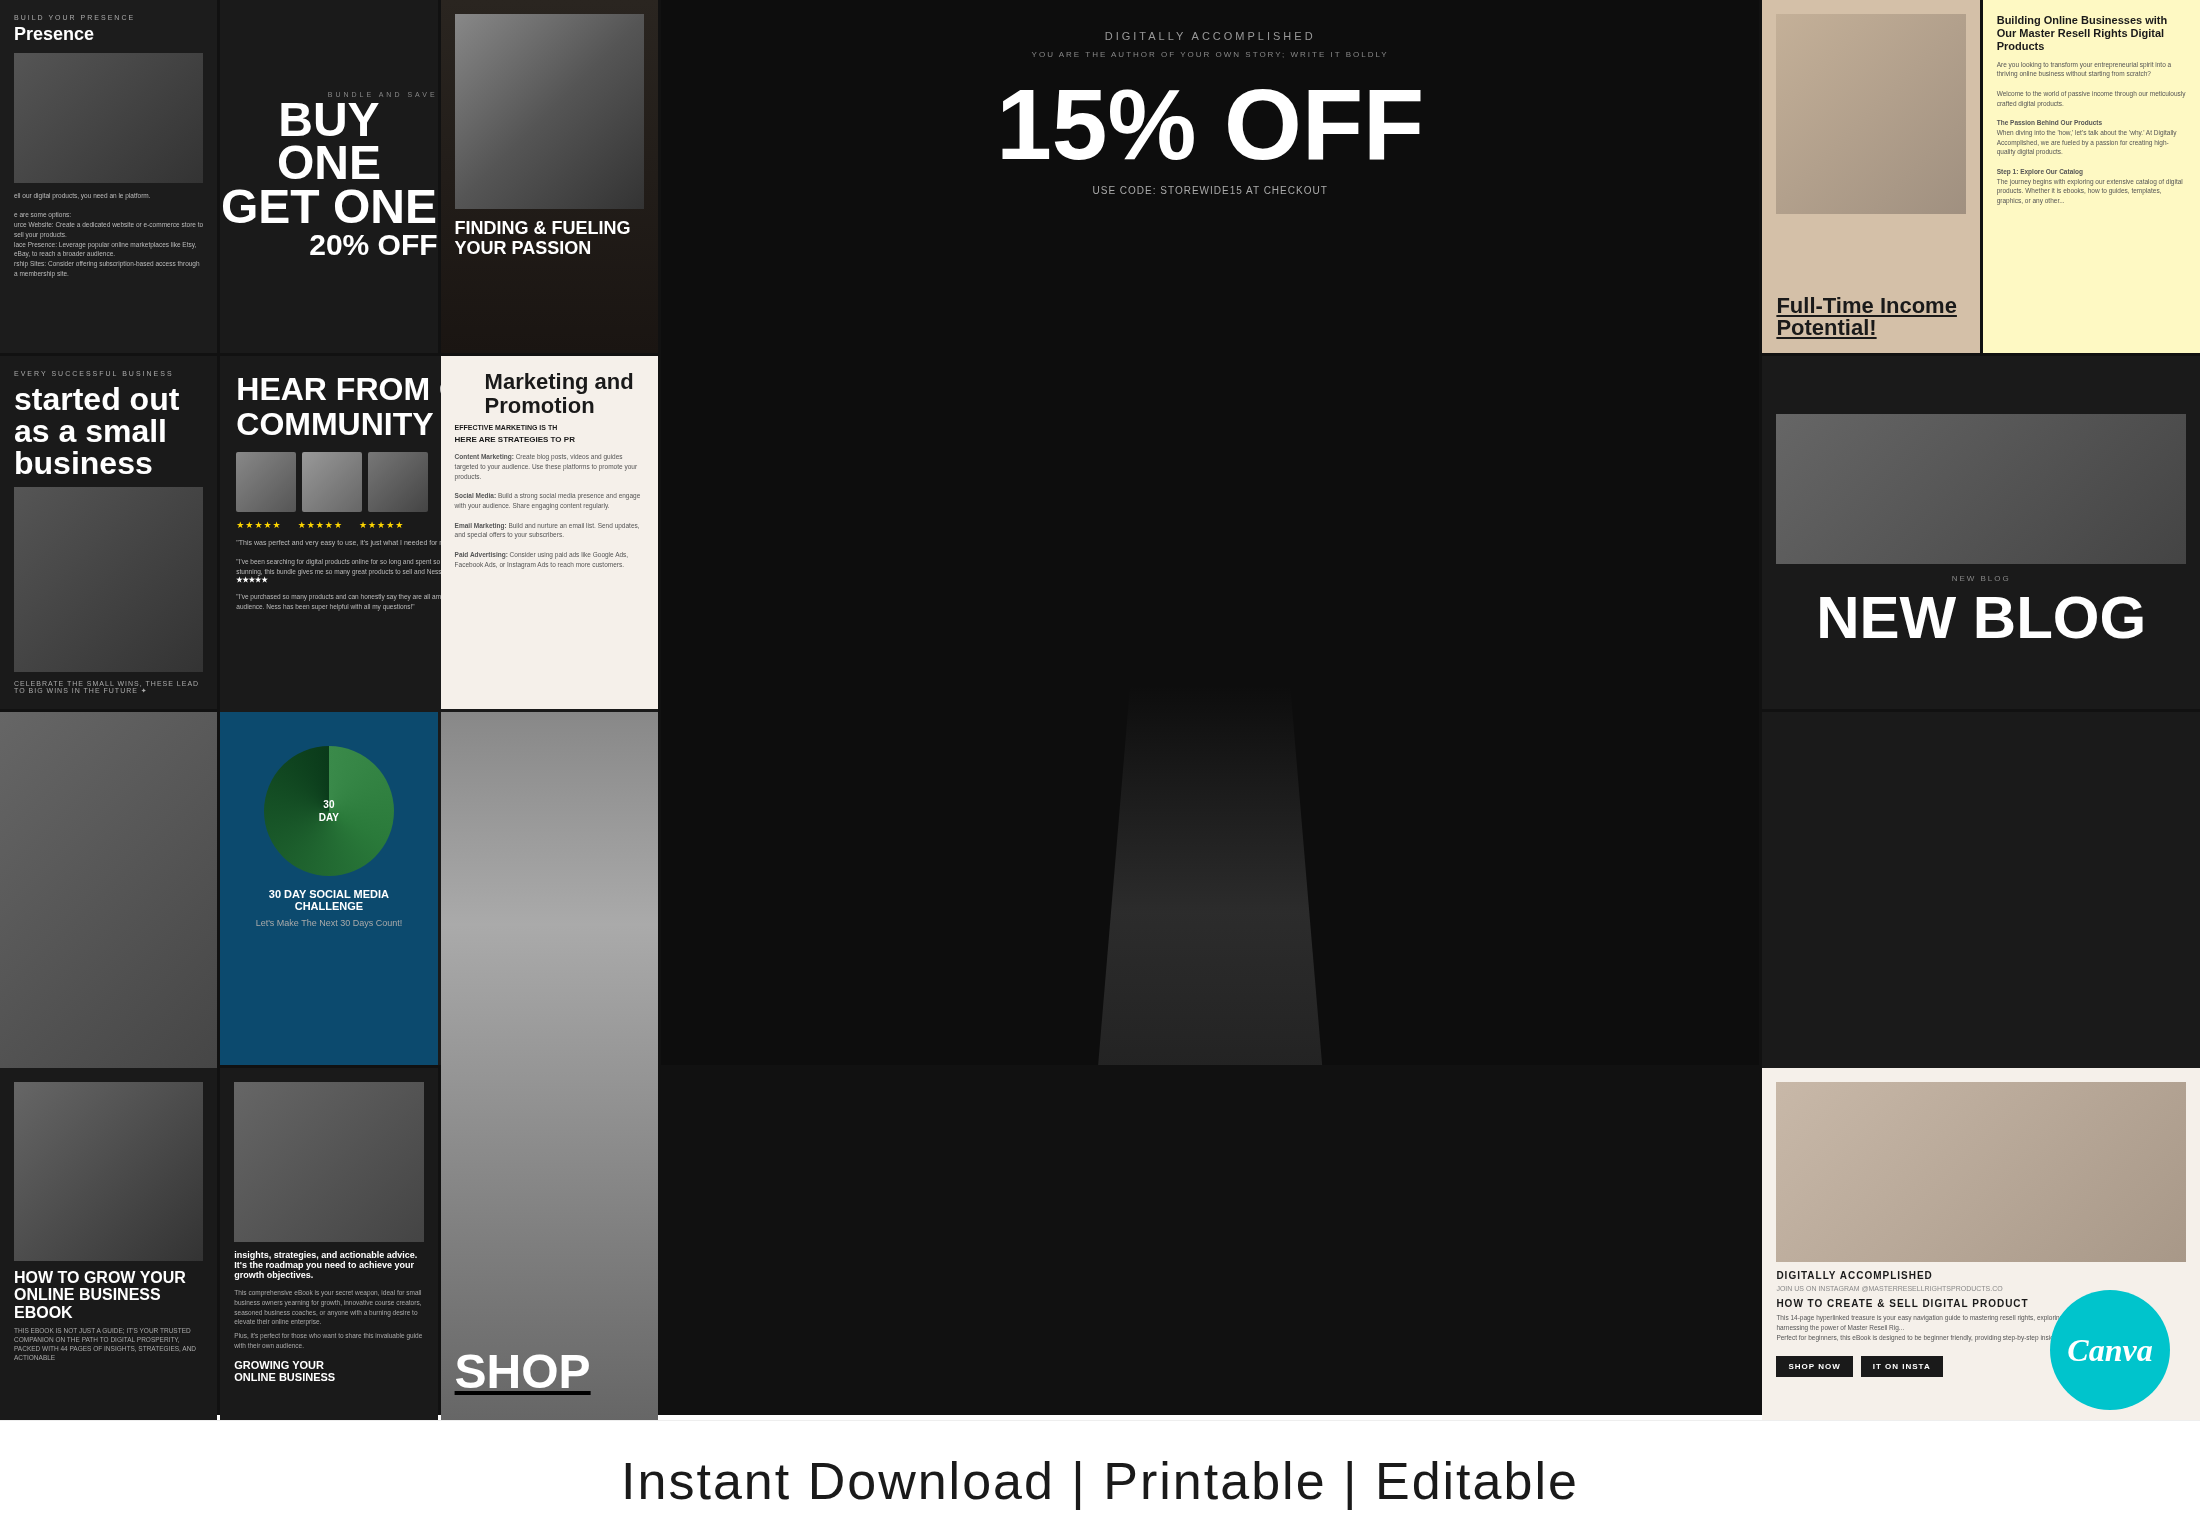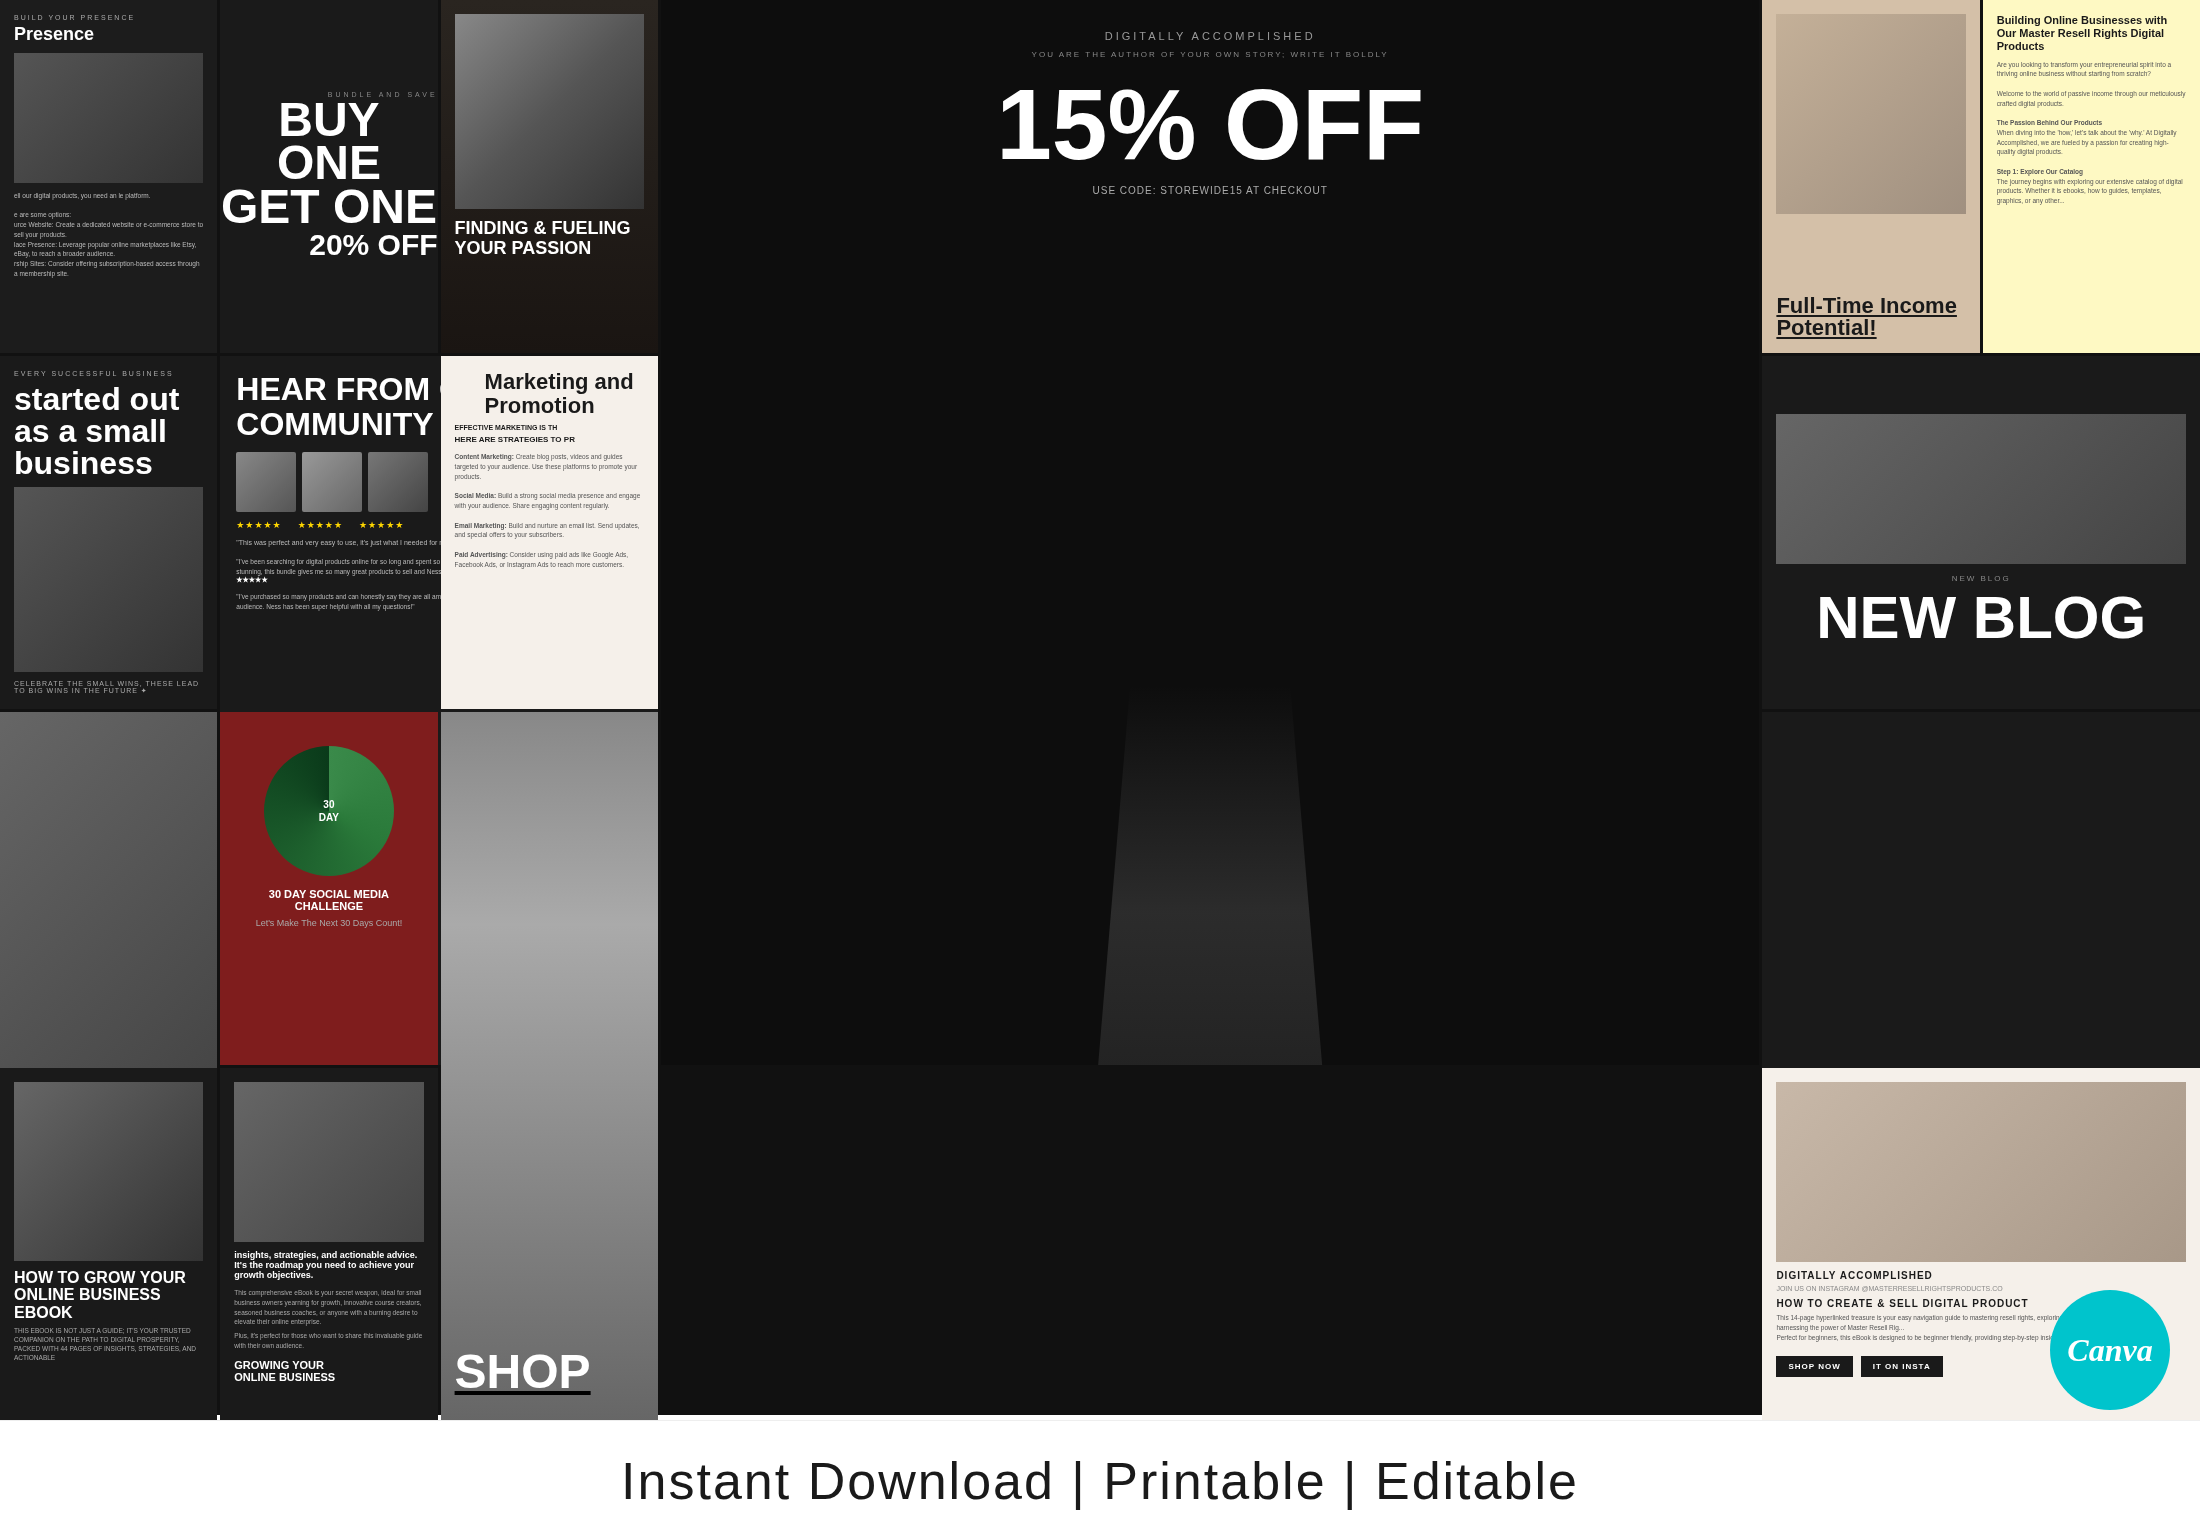--- a/index.html
+++ b/index.html
@@ -210,21 +210,21 @@
 
     
     .grow-inner { height: 100%; background: #1a1a1a; color: white; position: relative; }
     .grow-photo { width: 100%; height: 55%; background: linear-gradient(135deg, #666, #444); }
     .grow-text-area { padding: 14px; }
     .grow-banner { font-size: 7px; color: #aaa; letter-spacing: 2px; text-transform: uppercase; margin-bottom: 4px; }
     .grow-title { font-size: 20px; font-weight: 900; color: white; line-height: 1; }
     .grow-sub { font-size: 6.5px; color: #aaa; margin-top: 4px; line-height: 1.4; }
 
     
-    .day30-inner { height: 100%; padding: 14px; background: #7f1d1d; color: white; display: flex; flex-direction: column; align-items: center; }
+    .day30-inner { height: 100%; padding: 14px; background: #0c4a6e; color: white; display: flex; flex-direction: column; align-items: center; }
     .day30-circle {
       width: 130px;
       height: 130px;
       border-radius: 50%;
       background: conic-gradient(#3a8a4a 0%, #2a7a3a 33%, #1a5a2a 66%, #0a3a1a 100%);
       margin: 20px auto 12px;
       display: flex;
       align-items: center;
       justify-content: center;
     }

